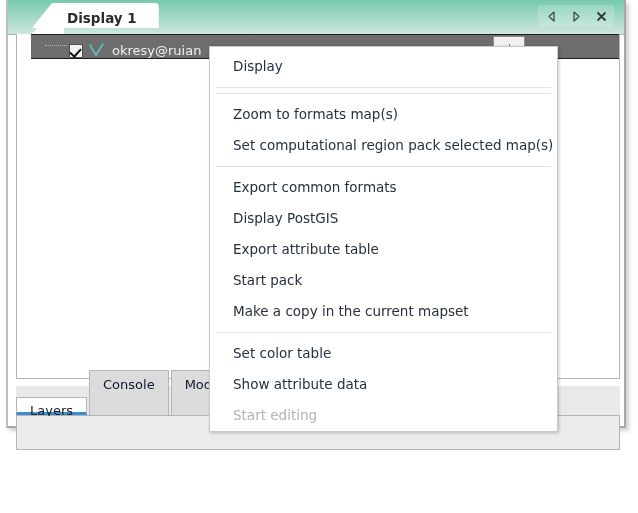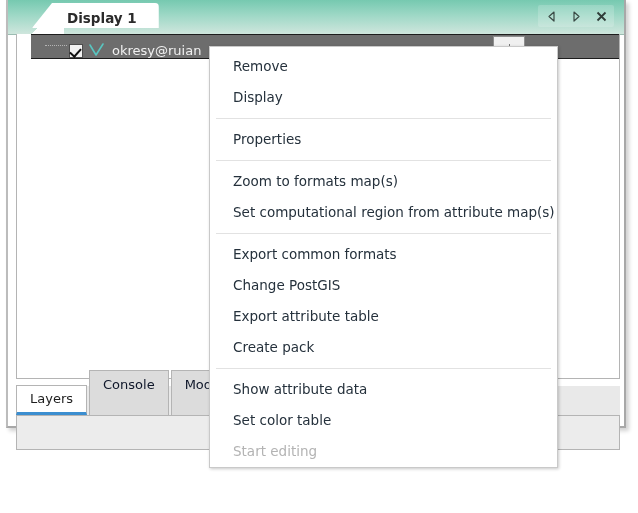--- a/index.html
+++ b/index.html
@@ -203,21 +203,21 @@
     background: #dcdcdc;
     border: 1px solid #b4b4b4;
     border-bottom: none;
     margin-right: 2px;
     box-sizing: border-box;
     white-space: nowrap;
   }
   .bottom-tab.active {
     background: #ffffff;
     border-bottom: 3px solid #3b8ed0;
-    height: 30px;
+    height: 18px;
     line-height: 26px;
     color: #1d1d1d;
   }
   #bottom-content {
     position: absolute;
     left: 8px;
     top: 416px;
     width: 604px;
     height: 34px;
     background: #ececec;
@@ -312,38 +312,37 @@
       <span>Modules</span>
     </div>
   </div>
 
   <div id="bottom-content"></div>
 
 </div>
 
 <div id="context-menu">
 
-  <div class="menu-item">Remove</div>
   <div class="menu-item">Display</div>
 
   <div class="menu-sep"></div>
 
-  <div class="menu-item">Properties</div>
 
   <div class="menu-sep"></div>
 
   <div class="menu-item">Zoom to formats map(s)</div>
-  <div class="menu-item">Set computational region from attribute map(s)</div>
+  <div class="menu-item">Set computational region pack selected map(s)</div>
 
   <div class="menu-sep"></div>
 
   <div class="menu-item">Export common formats</div>
-  <div class="menu-item">Change PostGIS</div>
+  <div class="menu-item">Display PostGIS</div>
   <div class="menu-item">Export attribute table</div>
-  <div class="menu-item">Create pack</div>
+  <div class="menu-item">Start pack</div>
+  <div class="menu-item">Make a copy in the current mapset</div>
 
   <div class="menu-sep"></div>
 
+  <div class="menu-item">Set color table</div>
   <div class="menu-item">Show attribute data</div>
-  <div class="menu-item">Set color table</div>
   <div class="menu-item disabled">Start editing</div>
 
 </div>
 
 </body></html>

